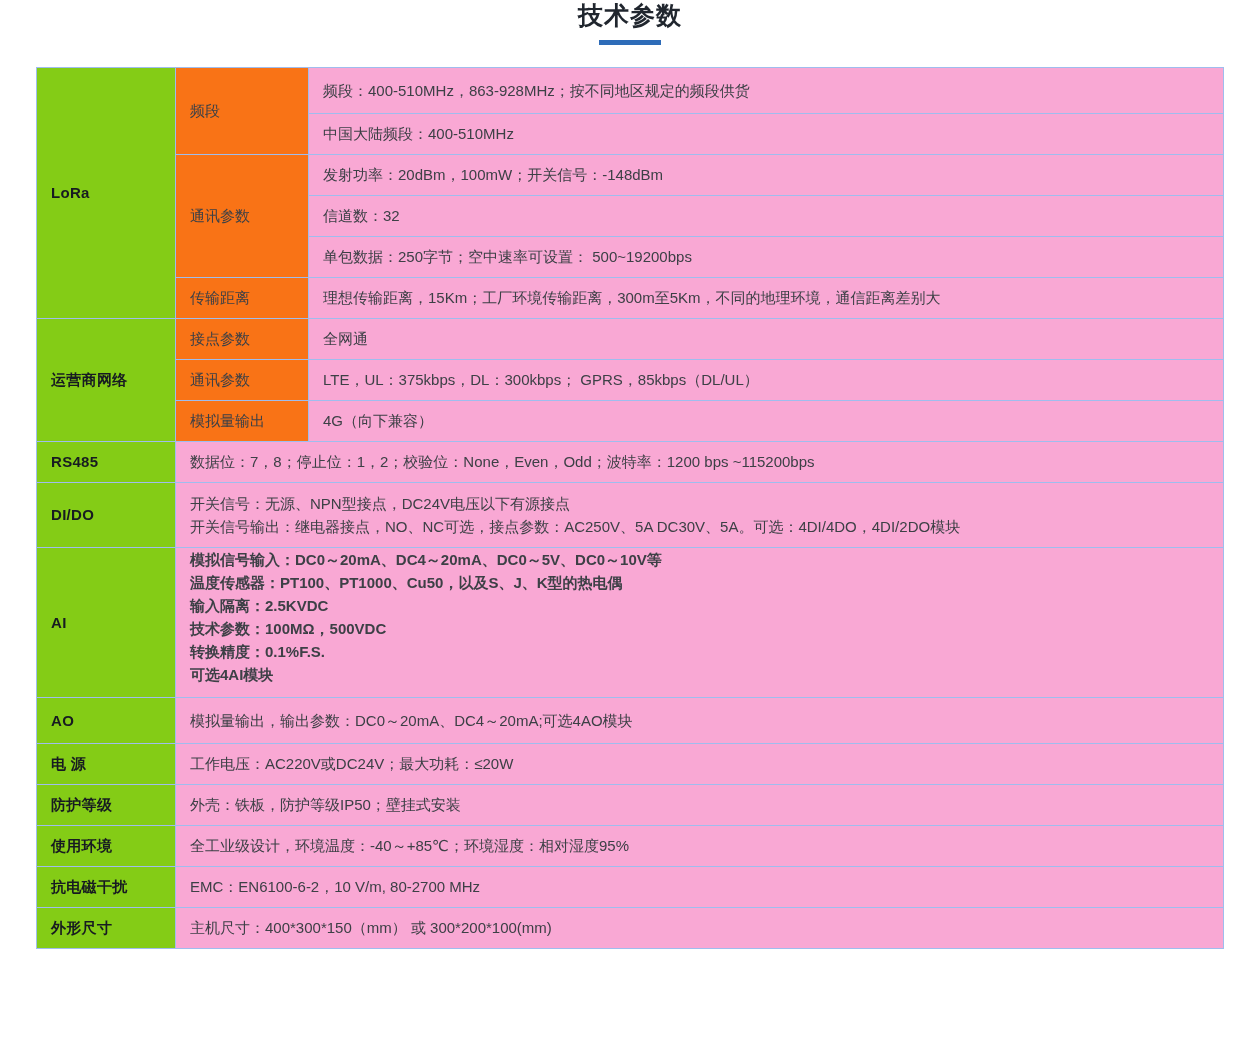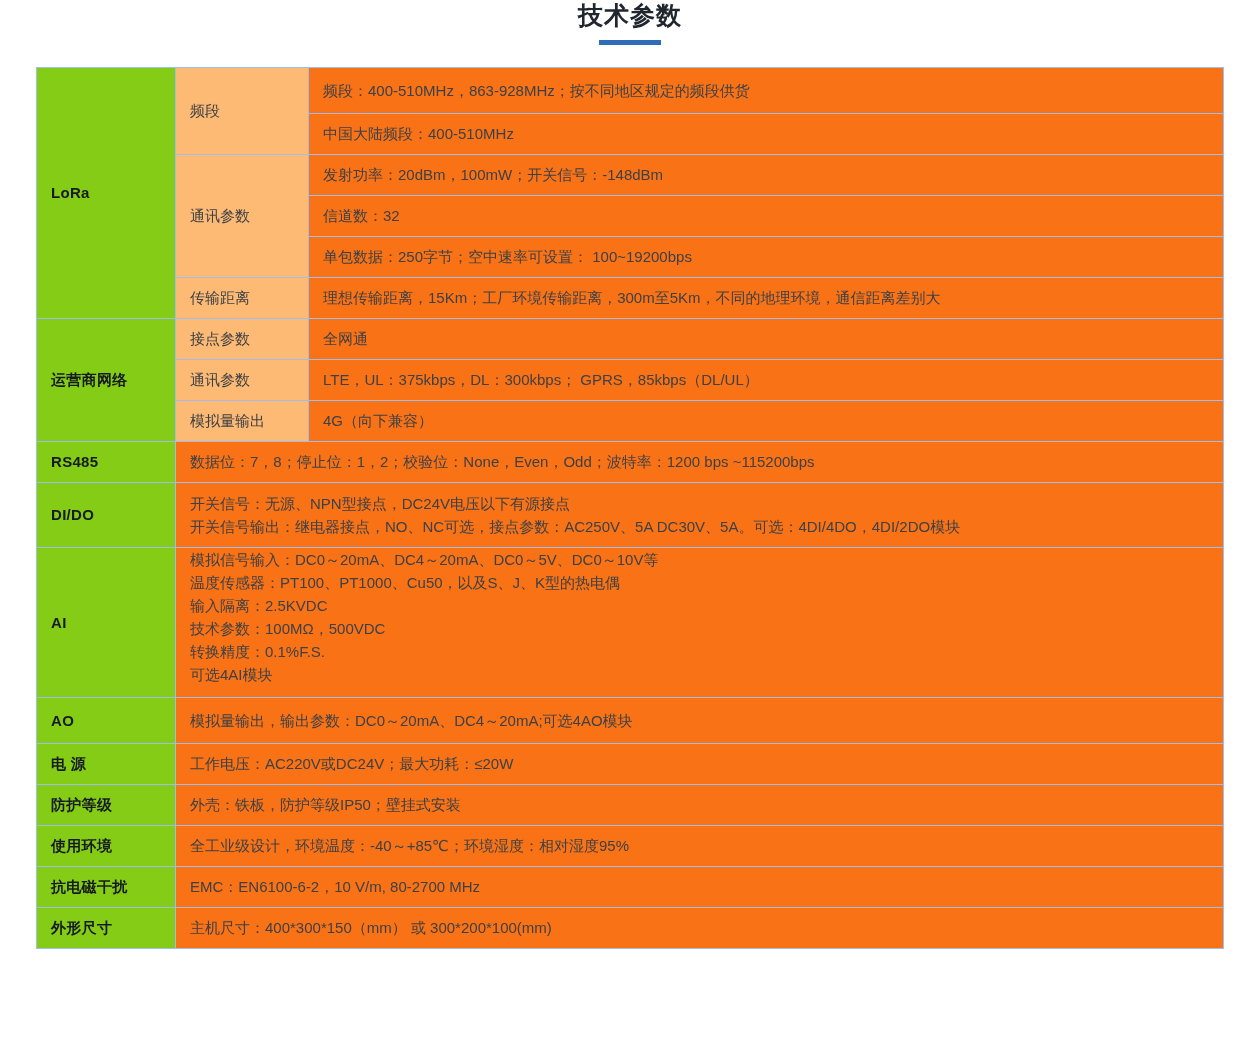--- a/index.html
+++ b/index.html
@@ -29,34 +29,34 @@
     margin: 22px 0 0 36px;
     width: 1188px;
   }
   .spec-table td {
     border: 1.6px solid #9fbdee;
     font-size: 15px;
     color: #3d4046;
     padding: 9px 14px;
     vertical-align: middle;
     line-height: 22px;
-    background: #f97316;
+    background: #f9a8d4;
     word-break: break-word;
   }
   .spec-table td.label {
     background: #84cc16;
     font-weight: 700;
     color: #171b21;
     letter-spacing: 0.3px;
   }
-  .spec-table td.sub { background: #fdba74; }
+  .spec-table td.sub { background: #f97316; }
   .spec-table tr.tall-first td { height: 46px; }
   .spec-table tr.plain td { height: 41px; }
   .multiline div { line-height: 23px; }
-  td.ai-cell { padding-top: 0; padding-bottom: 11px; }
+  td.ai-cell { padding-top: 0; padding-bottom: 11px; font-weight: bold; }
 </style>
 </head>
 <body>
 
 <div class="title-wrap">
   <h1 class="page-title">技术参数</h1>
   <div class="title-underline"></div>
 </div>
 
 <table class="spec-table">
@@ -76,21 +76,21 @@
       <td class="val">中国大陆频段：400-510MHz</td>
     </tr>
     <tr class="plain">
       <td class="sub" rowspan="3">通讯参数</td>
       <td class="val">发射功率：20dBm，100mW；开关信号：-148dBm</td>
     </tr>
     <tr class="plain">
       <td class="val">信道数：32</td>
     </tr>
     <tr class="plain">
-      <td class="val">单包数据：250字节；空中速率可设置： 100~19200bps</td>
+      <td class="val">单包数据：250字节；空中速率可设置： 500~19200bps</td>
     </tr>
     <tr class="plain">
       <td class="sub">传输距离</td>
       <td class="val">理想传输距离，15Km；工厂环境传输距离，300m至5Km，不同的地理环境，通信距离差别大</td>
     </tr>
 
     <tr class="plain">
       <td class="label" rowspan="3">运营商网络</td>
       <td class="sub">接点参数</td>
       <td class="val">全网通</td>

